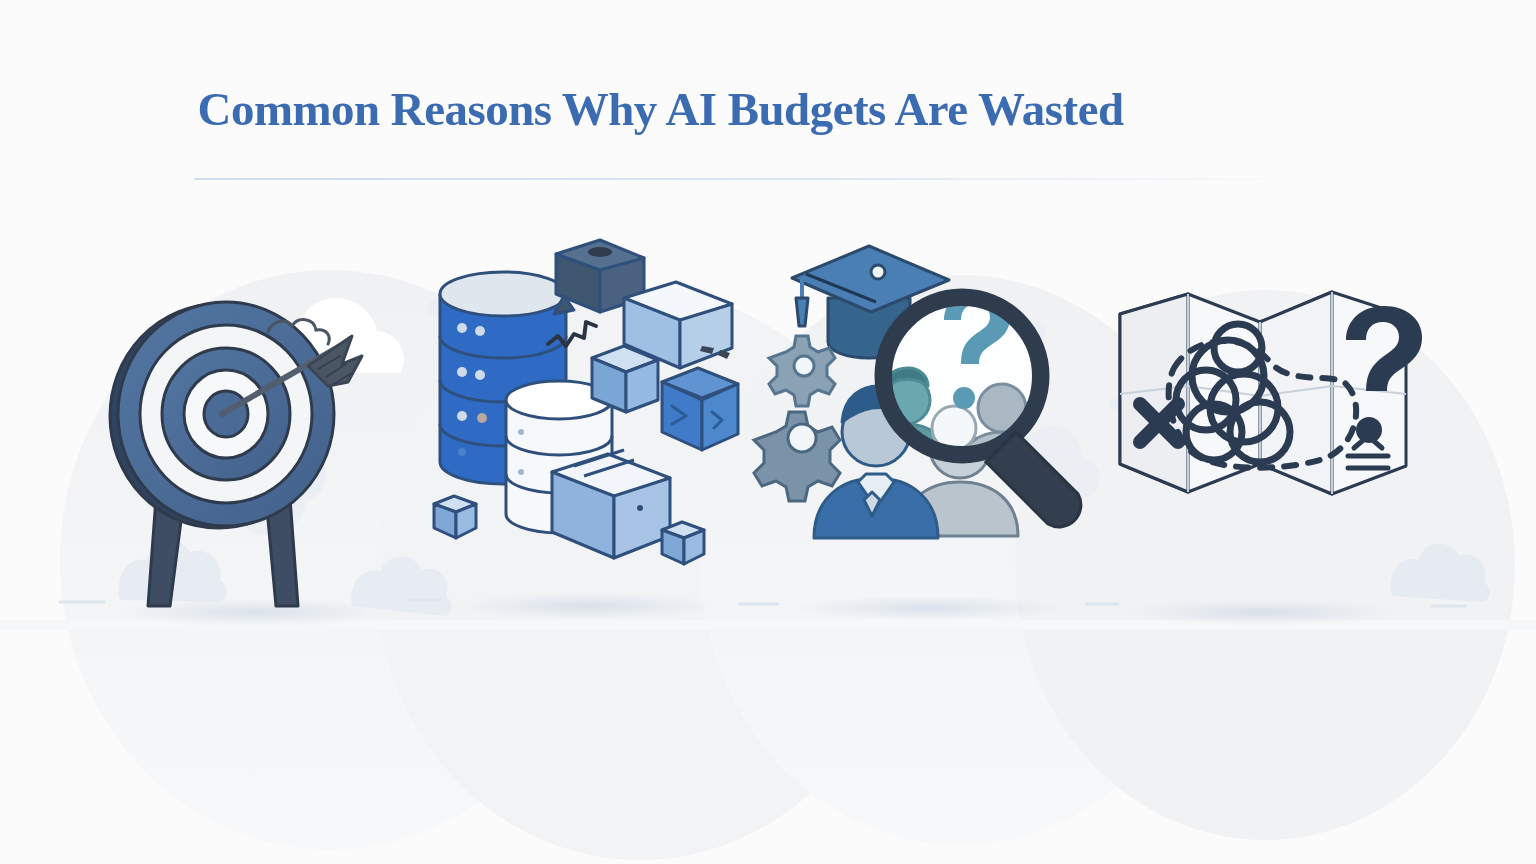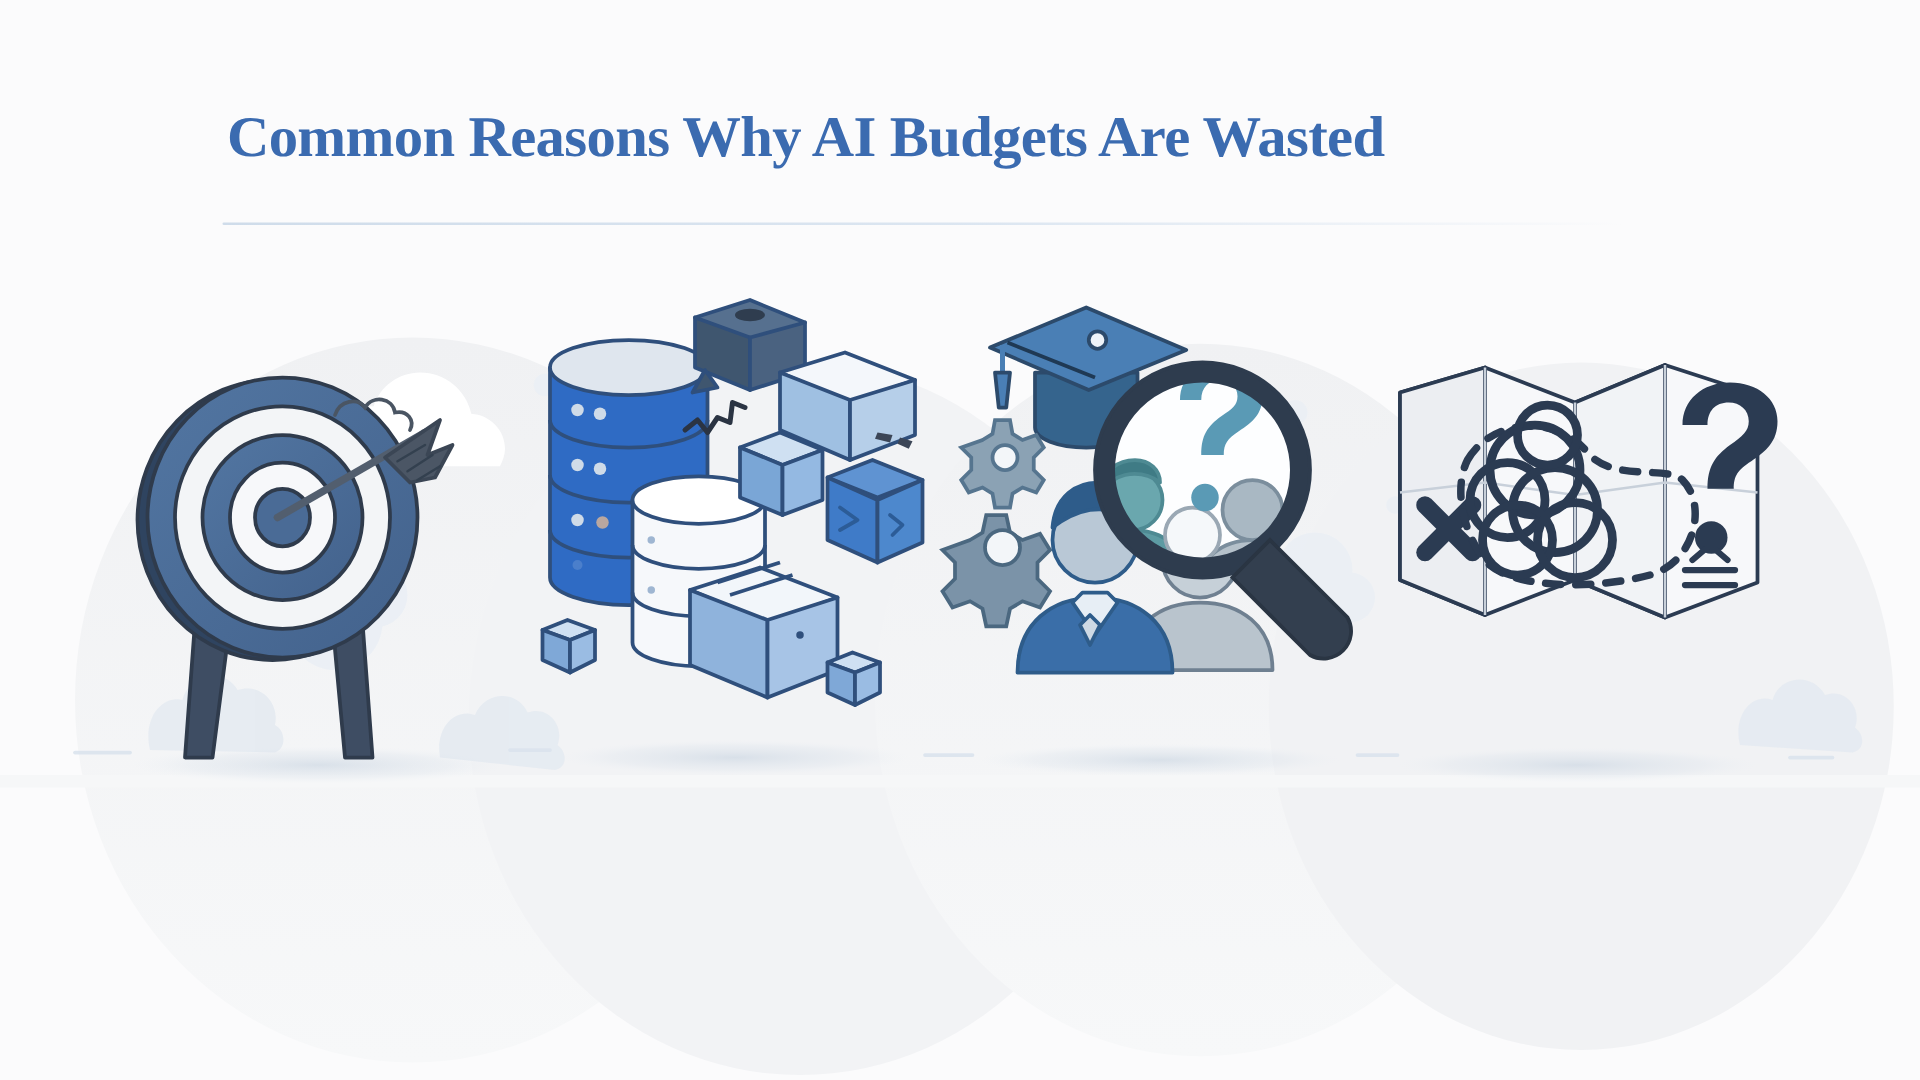--- a/index.html
+++ b/index.html
@@ -8,21 +8,21 @@
     background:#fbfbfc;
     font-family:"Liberation Sans", sans-serif;
     overflow:hidden;
   }
   #stage{position:relative;width:1536px;height:864px;background:#fbfbfc;}
 
   
   .bg-layer{position:absolute;inset:0;pointer-events:none;}
 
   
-  #title-wrap{position:absolute;left:0;top:86px;width:1244px;}
+  #title-wrap{position:absolute;left:16px;top:86px;width:1244px;}
   #page-title{
     margin:0;
     padding-left:178px;
     font-family:"Liberation Serif", serif;
     font-weight:700;
     font-size:46px;
     letter-spacing:-0.5px;
     color:#3b6bb0;
     line-height:1.05;
     transform:scaleX(1.02);

